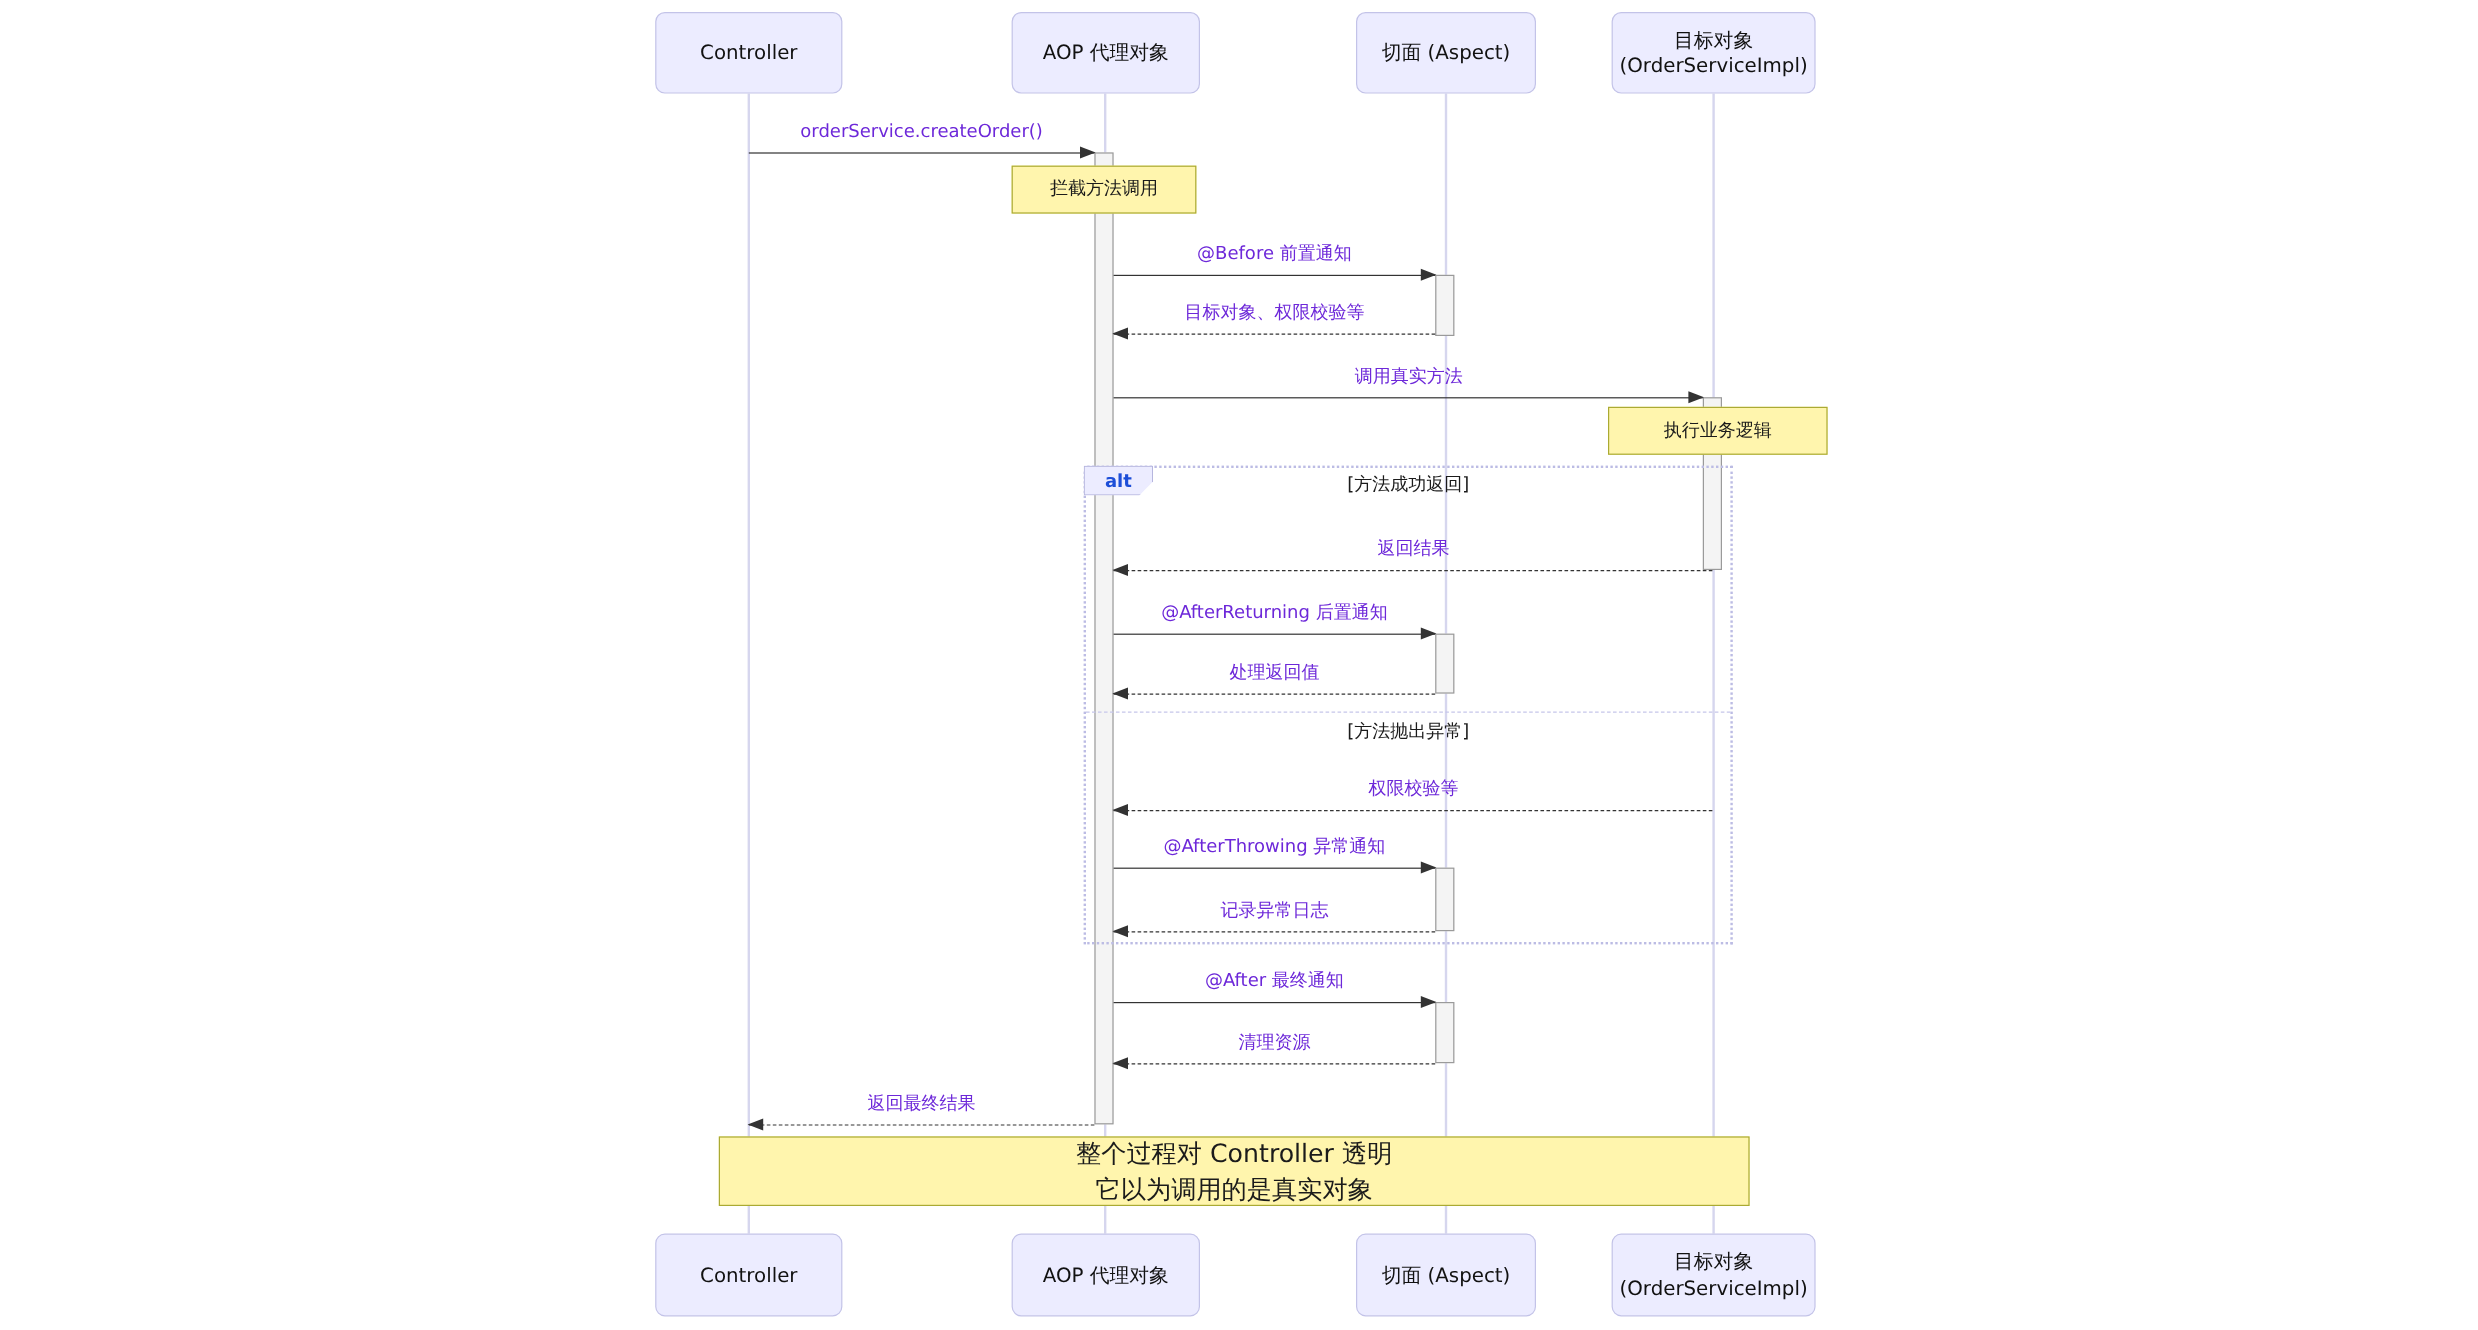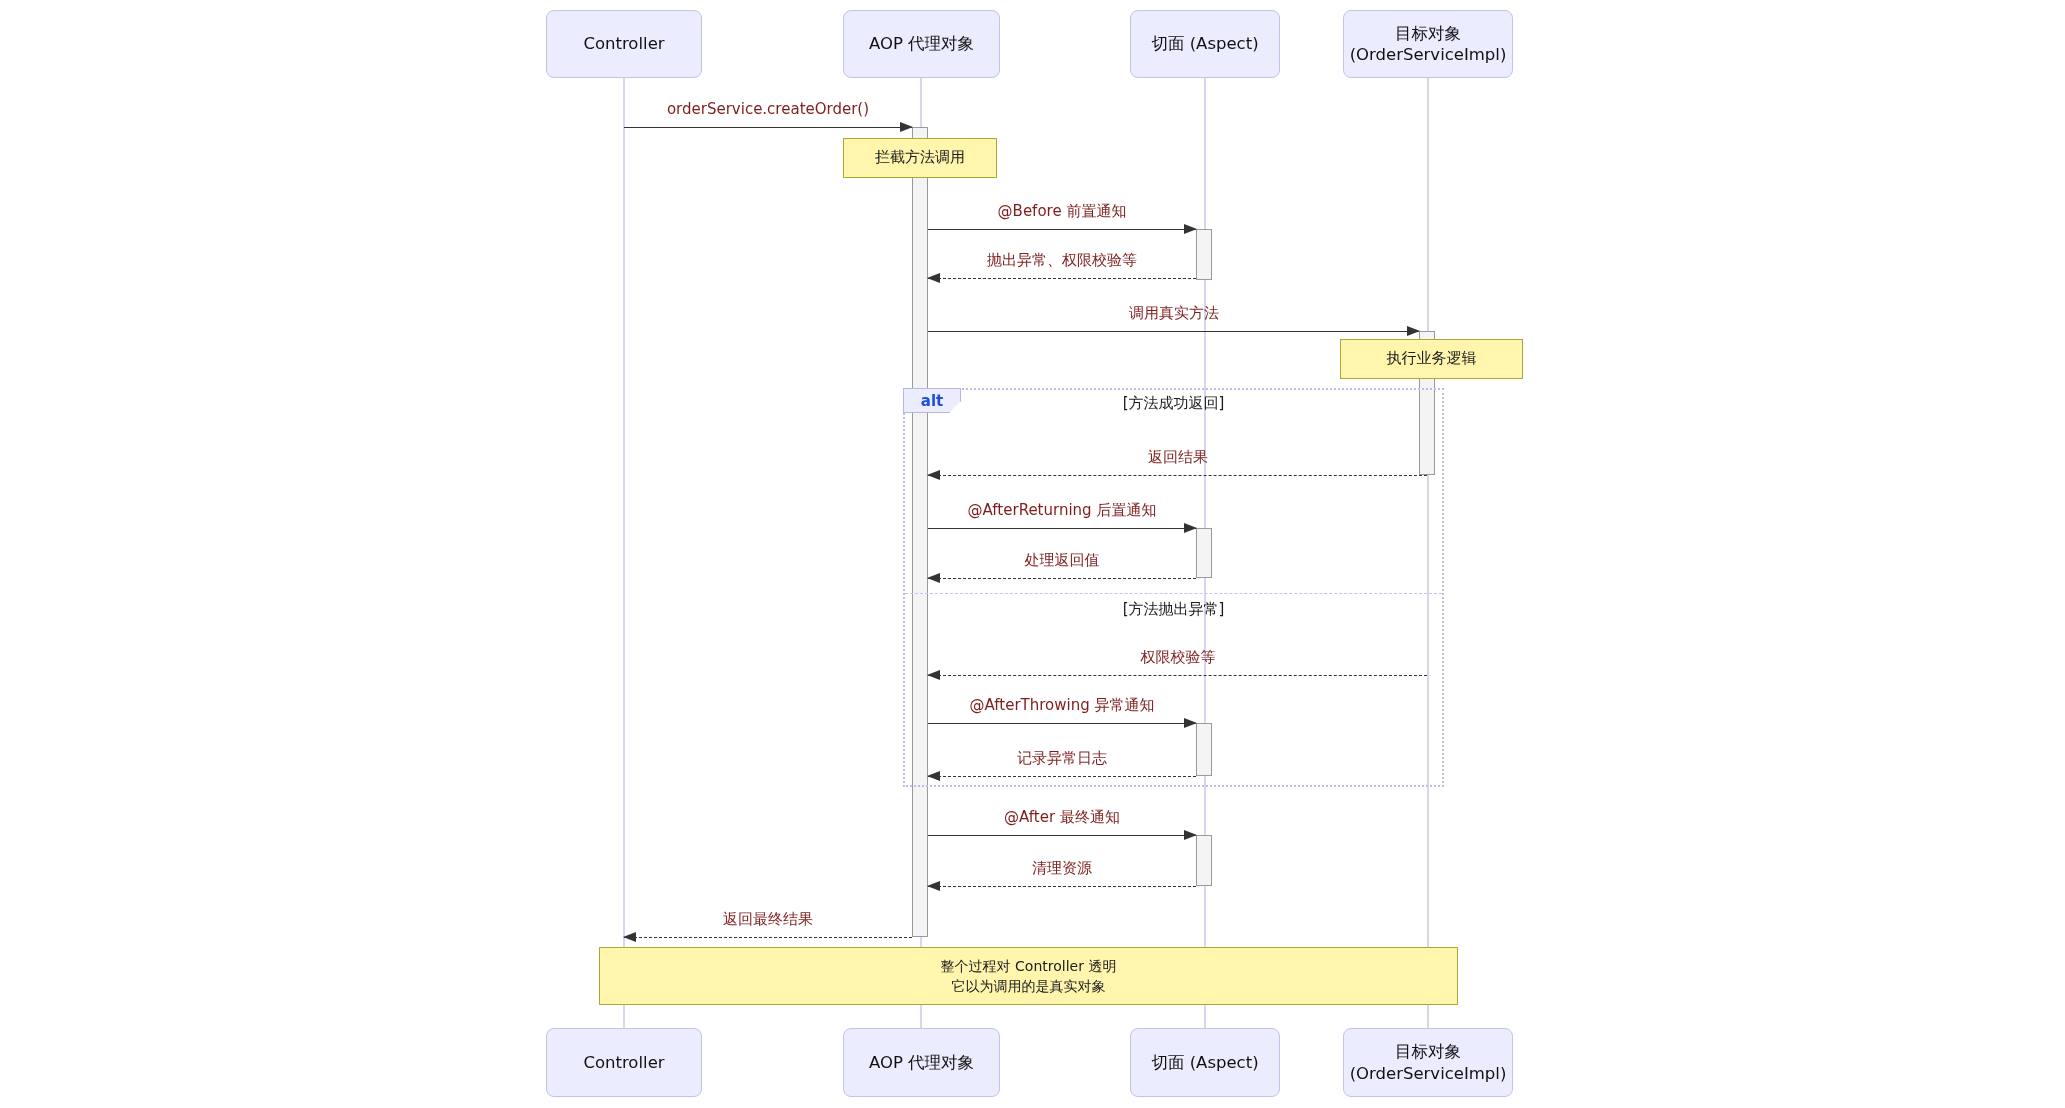--- a/index.html
+++ b/index.html
@@ -19,26 +19,26 @@
   .msg { position:absolute; }
   .msg .line { position:absolute; left:0; right:0; top:0; }
   .line-solid { border-top:1.7px solid #333; }
   .line-dashed { border-top:1.7px dashed #333; }
   .arrow-right { position:absolute; right:-1px; top:-5.5px; width:0; height:0;
     border-left:13px solid #333; border-top:5px solid transparent; border-bottom:5px solid transparent; }
   .arrow-left { position:absolute; left:-1px; top:-5.5px; width:0; height:0;
     border-right:13px solid #333; border-top:5px solid transparent; border-bottom:5px solid transparent; }
 
   .msg-label { position:absolute; transform:translateX(-50%); font-size:15px;
-    white-space:nowrap; color:#7f1d1d; }
+    white-space:nowrap; color:#6d28d9; }
 
   .note { position:absolute; background:#fff5ad; border:1px solid #aaaa33;
     display:flex; flex-direction:column; align-items:center; justify-content:center;
     font-size:15px; color:#1b1b1b; text-align:center; line-height:1.45; }
-  .note-big { font-size:14px; }
+  .note-big { font-size:21px; }
 
   .alt-frame { position:absolute; border:2px dotted #bcbce4; }
   .alt-label { position:absolute; left:-2px; top:-2px; width:58px; height:25px;
     background:#ECECFF; border:1px solid #b6b6de; font-size:15px; font-weight:bold;
     color:#1d4ed8; display:flex; align-items:center; justify-content:center;
     clip-path:polygon(0 0, 100% 0, 100% 52%, 80% 100%, 0 100%); }
   .alt-guard { position:absolute; left:50%; transform:translateX(-50%);
     font-size:15px; font-weight:500; color:#1b1b1b; white-space:nowrap; }
   .alt-divider { position:absolute; left:0; right:0; border-top:1.5px dashed #c6c6ea; }
 </style>
@@ -95,21 +95,21 @@
   <div class="msg" style="left:928px;top:229px;width:268px;">
     <div class="line line-solid"></div>
     <span class="arrow-right"></span>
   </div>
   <div class="msg-label" style="left:1062px;top:202px;">@Before 前置通知</div>
 
   <div class="msg" style="left:928px;top:278px;width:268px;">
     <div class="line line-dashed"></div>
     <span class="arrow-left"></span>
   </div>
-  <div class="msg-label" style="left:1062px;top:251px;">抛出异常、权限校验等</div>
+  <div class="msg-label" style="left:1062px;top:251px;">目标对象、权限校验等</div>
 
   <div class="msg" style="left:928px;top:331px;width:491px;">
     <div class="line line-solid"></div>
     <span class="arrow-right"></span>
   </div>
   <div class="msg-label" style="left:1174px;top:304px;">调用真实方法</div>
 
   <div class="note" style="left:1340px;top:339px;width:183px;height:40px;">
     <span>执行业务逻辑</span>
   </div>

